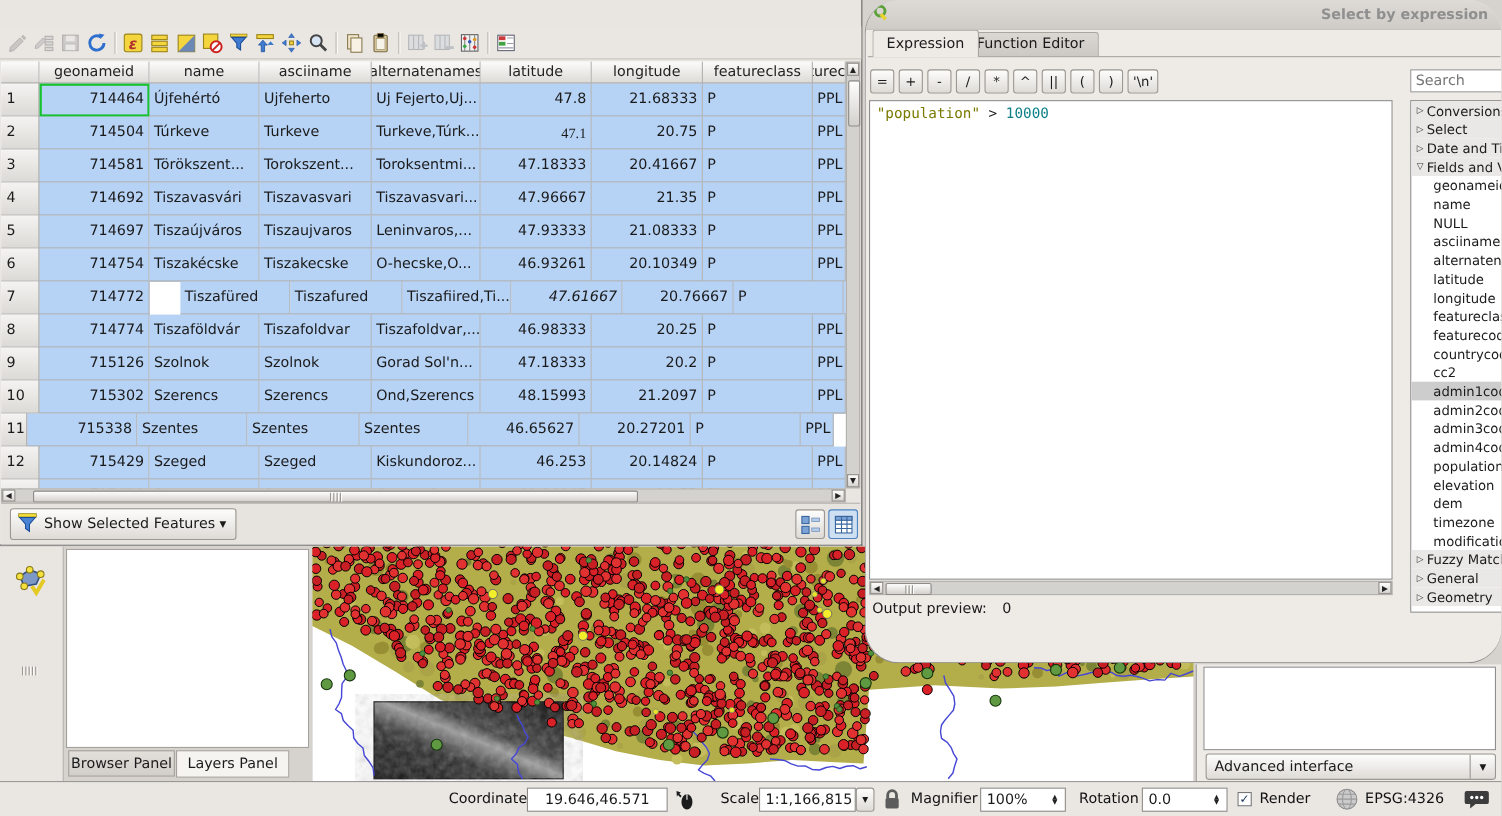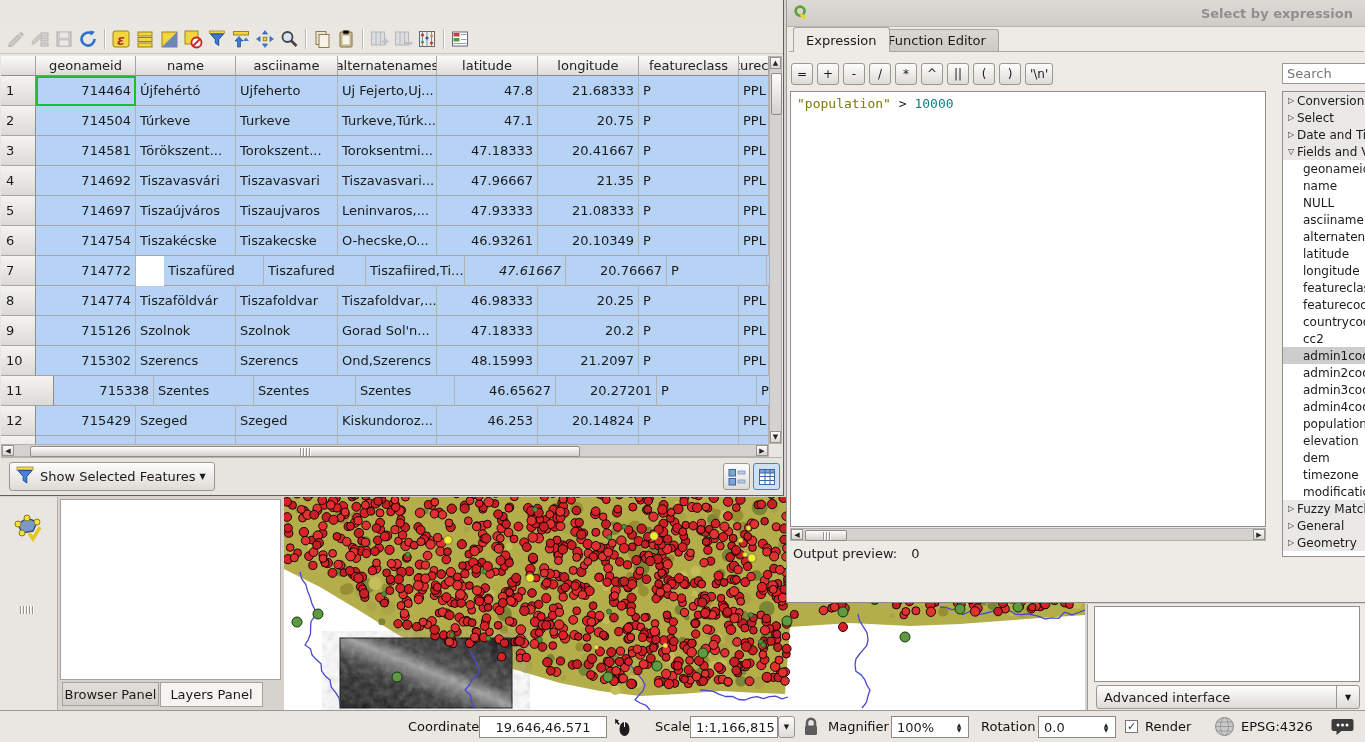--- a/index.html
+++ b/index.html
@@ -57,21 +57,21 @@
   
   #left-strip{left:0;top:497px;width:58px;height:213px;background:#e9e6e2;border-right:1px solid #b3b0ab;box-sizing:border-box;z-index:20;}
   #strip-grip{position:absolute;left:20px;top:6px;}
   #layers-box{left:60px;top:499px;width:221px;height:181px;background:#fff;border:1px solid #a5a19c;box-sizing:border-box;z-index:20;}
   .panel-tab{position:absolute;top:682px;height:24px;box-sizing:border-box;border:1px solid #a5a19c;
     display:flex;align-items:center;justify-content:center;font-size:13px;cursor:pointer;z-index:21;}
   #tab-browser{left:62px;width:97px;background:linear-gradient(#e3e0db,#d2cfca);}
   #tab-layers{left:160px;width:103px;background:#f6f4f1;height:25px;}
   
   #expr-dialog{left:786px;top:0;width:579px;height:603px;background:#eeebe7;
-    border-left:1px solid #9a9a9a;border-bottom:1px solid #8a8a8a;box-sizing:border-box;overflow:hidden;z-index:40;}
+    border-left:1px solid #9a9a9a;border-bottom:1px solid #8a8a8a;box-sizing:border-box;overflow:hidden;z-index:40;border-radius:31px;}
   #expr-titlebar{left:0;top:0;width:100%;height:26px;background:linear-gradient(#dedbd7,#cfccc7);
     border-bottom:1px solid #b8b5b0;display:flex;align-items:center;}
   #expr-title{flex:1;text-align:right;padding-right:12px;font-weight:bold;color:#8f8f8f;font-size:13px;}
   .dlg-tab{position:absolute;top:27px;height:24px;padding:0 12px;display:flex;align-items:center;
     border:1px solid #a9a5a0;border-bottom:none;border-radius:3px 3px 0 0;font-size:13px;cursor:pointer;box-sizing:border-box;}
   #tab-expression{left:6px;background:#eeebe7;z-index:3;height:25px;}
   #tab-funceditor{left:88px;background:linear-gradient(#dbd8d3,#ccc9c4);top:29px;height:22px;z-index:1;}
   #tabframe{left:2px;top:51px;width:575px;height:550px;border-top:1px solid #a9a5a0;pointer-events:none;}
   #ops-row{left:4px;top:63px;height:24px;display:flex;gap:4px;}
   .op-btn{min-width:22px;height:22px;padding:0 4px;justify-content:center;font-size:12px;}
@@ -1891,21 +1891,21 @@
         <div class="cell sel num" style="width:101px;flex:none;">21.68333</div>
         <div class="cell sel " style="width:100px;flex:none;">P</div>
         <div class="cell sel " style="width:30px;flex:none;">PPL</div>
       </div>
       <div class="trow">
         <div class="cell rowhdr" style="width:35px;flex:none;">2</div>
         <div class="cell sel num" style="width:100px;flex:none;">714504</div>
         <div class="cell sel " style="width:100px;flex:none;text-align:center;">Túrkeve</div>
         <div class="cell sel " style="width:102px;flex:none;">Turkeve</div>
         <div class="cell sel " style="width:99px;flex:none;">Turkeve,Túrk...</div>
-        <div class="cell sel num" style="width:101px;flex:none;">47.1</div>
+        <div class="cell sel num" style="width:101px;flex:none;font-family:Liberation Serif, serif;">47.1</div>
         <div class="cell sel num" style="width:101px;flex:none;">20.75</div>
         <div class="cell sel " style="width:100px;flex:none;">P</div>
         <div class="cell sel " style="width:30px;flex:none;">PPL</div>
       </div>
       <div class="trow">
         <div class="cell rowhdr" style="width:35px;flex:none;">3</div>
         <div class="cell sel num" style="width:100px;flex:none;">714581</div>
         <div class="cell sel " style="width:100px;flex:none;">Törökszent...</div>
         <div class="cell sel " style="width:102px;flex:none;">Torokszent...</div>
         <div class="cell sel " style="width:99px;flex:none;">Toroksentmi...</div>
@@ -1985,21 +1985,21 @@
         <div class="cell sel num" style="width:100px;flex:none;">715302</div>
         <div class="cell sel " style="width:100px;flex:none;">Szerencs</div>
         <div class="cell sel " style="width:102px;flex:none;">Szerencs</div>
         <div class="cell sel " style="width:99px;flex:none;">Ond,Szerencs</div>
         <div class="cell sel num" style="width:101px;flex:none;">48.15993</div>
         <div class="cell sel num" style="width:101px;flex:none;">21.2097</div>
         <div class="cell sel " style="width:100px;flex:none;">P</div>
         <div class="cell sel " style="width:30px;flex:none;">PPL</div>
       </div>
       <div class="trow">
-        <div class="cell rowhdr" style="width:53px;flex:none;">11</div>
+        <div class="cell rowhdr" style="width:24px;flex:none;">11</div>
         <div class="cell sel num" style="width:100px;flex:none;">715338</div>
         <div class="cell sel " style="width:100px;flex:none;">Szentes</div>
         <div class="cell sel " style="width:102px;flex:none;">Szentes</div>
         <div class="cell sel " style="width:99px;flex:none;">Szentes</div>
         <div class="cell sel num" style="width:101px;flex:none;">46.65627</div>
         <div class="cell sel num" style="width:101px;flex:none;">20.27201</div>
         <div class="cell sel " style="width:100px;flex:none;">P</div>
         <div class="cell sel " style="width:30px;flex:none;">PPL</div>
       </div>
       <div class="trow">

